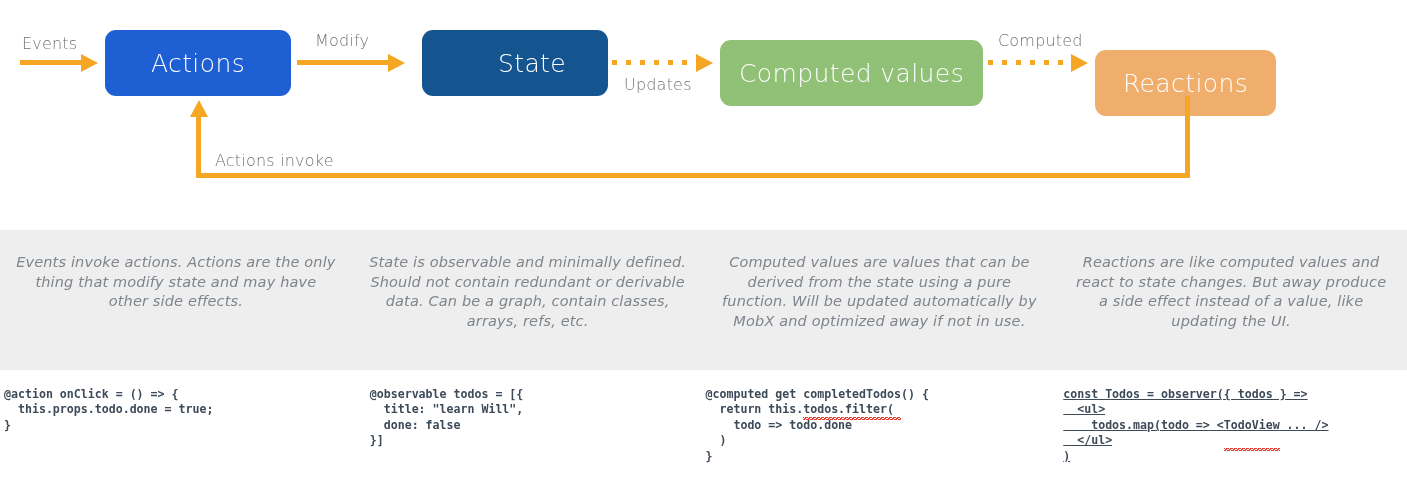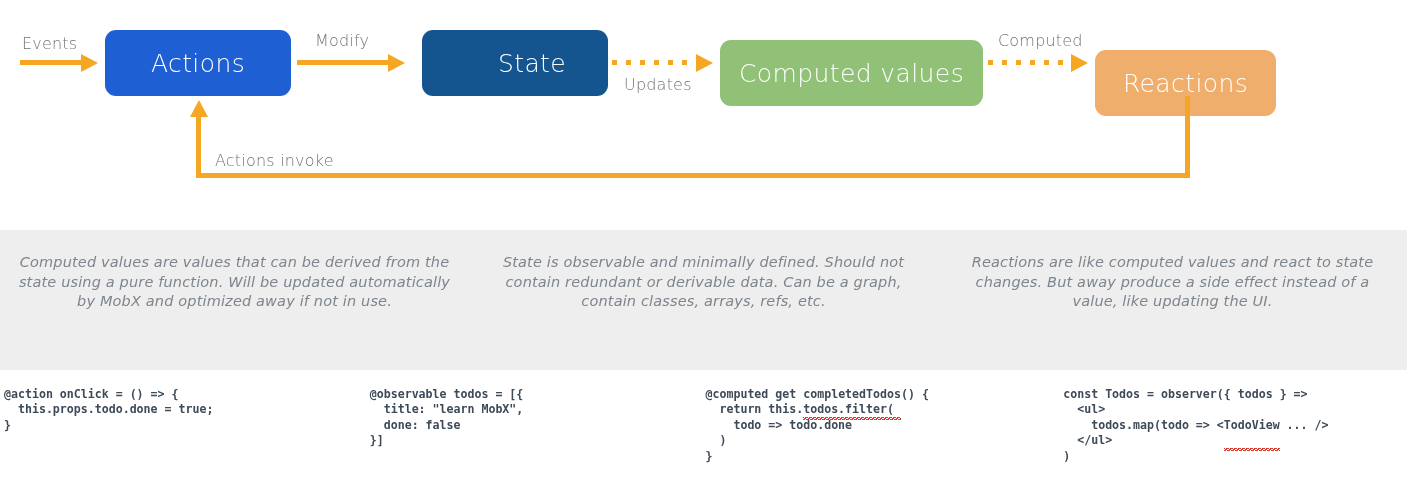--- a/index.html
+++ b/index.html
@@ -175,21 +175,21 @@
     font-family: "DejaVu Sans Mono", monospace;
     font-size: 11.6px;
     line-height: 15.4px;
     font-weight: bold;
     white-space: pre;
     text-align: left;
   }
   .code-col-1 .code-block { margin-left: 4px; }
   .code-col-2 .code-block { margin-left: 18px; }
   .code-col-3 .code-block { margin-left: 2px; }
-  .code-col-4 .code-block { margin-left: 8px; }
+  .code-col-4 .code-block { margin-left: 8px; text-decoration: underline; }
 
   
   .squiggle {
     text-decoration: none;
     background-image:
       repeating-linear-gradient(135deg,
         #e03b2f 0px, #e03b2f 1px,
         rgba(0,0,0,0) 1px, rgba(0,0,0,0) 2px);
     background-repeat: repeat-x;
     background-size: 4px 3px;
@@ -238,41 +238,44 @@
 
     <div id="loop-vert-right"></div>
     <div id="loop-horiz"></div>
     <div id="loop-vert-left"></div>
     <div id="loop-arrowhead-up"></div>
     <div id="label-events-invoke" class="arrow-label">Actions invoke</div>
   </div>
 
   <div id="description-band">
     <div class="description-col">
+      <span class="description-text">Events invoke actions. Actions are the only thing that modify state and may have other side effects.</span>
+    </div>
+    <div class="description-col">
+      <span class="description-text">State is observable and minimally defined. Should not contain redundant or derivable data. Can be a graph, contain classes, arrays, refs, etc.</span>
+    </div>
+    <div class="description-col">
       <span class="description-text">Computed values are values that can be derived from the state using a pure function. Will be updated automatically by MobX and optimized away if not in use.</span>
-    </div>
-    <div class="description-col">
-      <span class="description-text">State is observable and minimally defined. Should not contain redundant or derivable data. Can be a graph, contain classes, arrays, refs, etc.</span>
     </div>
     <div class="description-col">
       <span class="description-text">Reactions are like computed values and react to state changes. But away produce a side effect instead of a value, like updating the UI.</span>
     </div>
   </div>
 
   <div id="code-band">
 
     <div class="code-col code-col-1">
       <pre class="code-block">@action onClick = () =&gt; {
   this.props.todo.done = true;
 }</pre>
     </div>
 
     <div class="code-col code-col-2">
       <pre class="code-block">@observable todos = [{
-  title: "learn MobX",
+  title: "learn Will",
   done: false
 }]</pre>
     </div>
 
     <div class="code-col code-col-3">
       <pre class="code-block"><span>@computed get </span><span class="squiggle">completedTodos</span><span>() {
   return this.todos.filter(
     todo =&gt; todo.done
   )
 }</span></pre>

